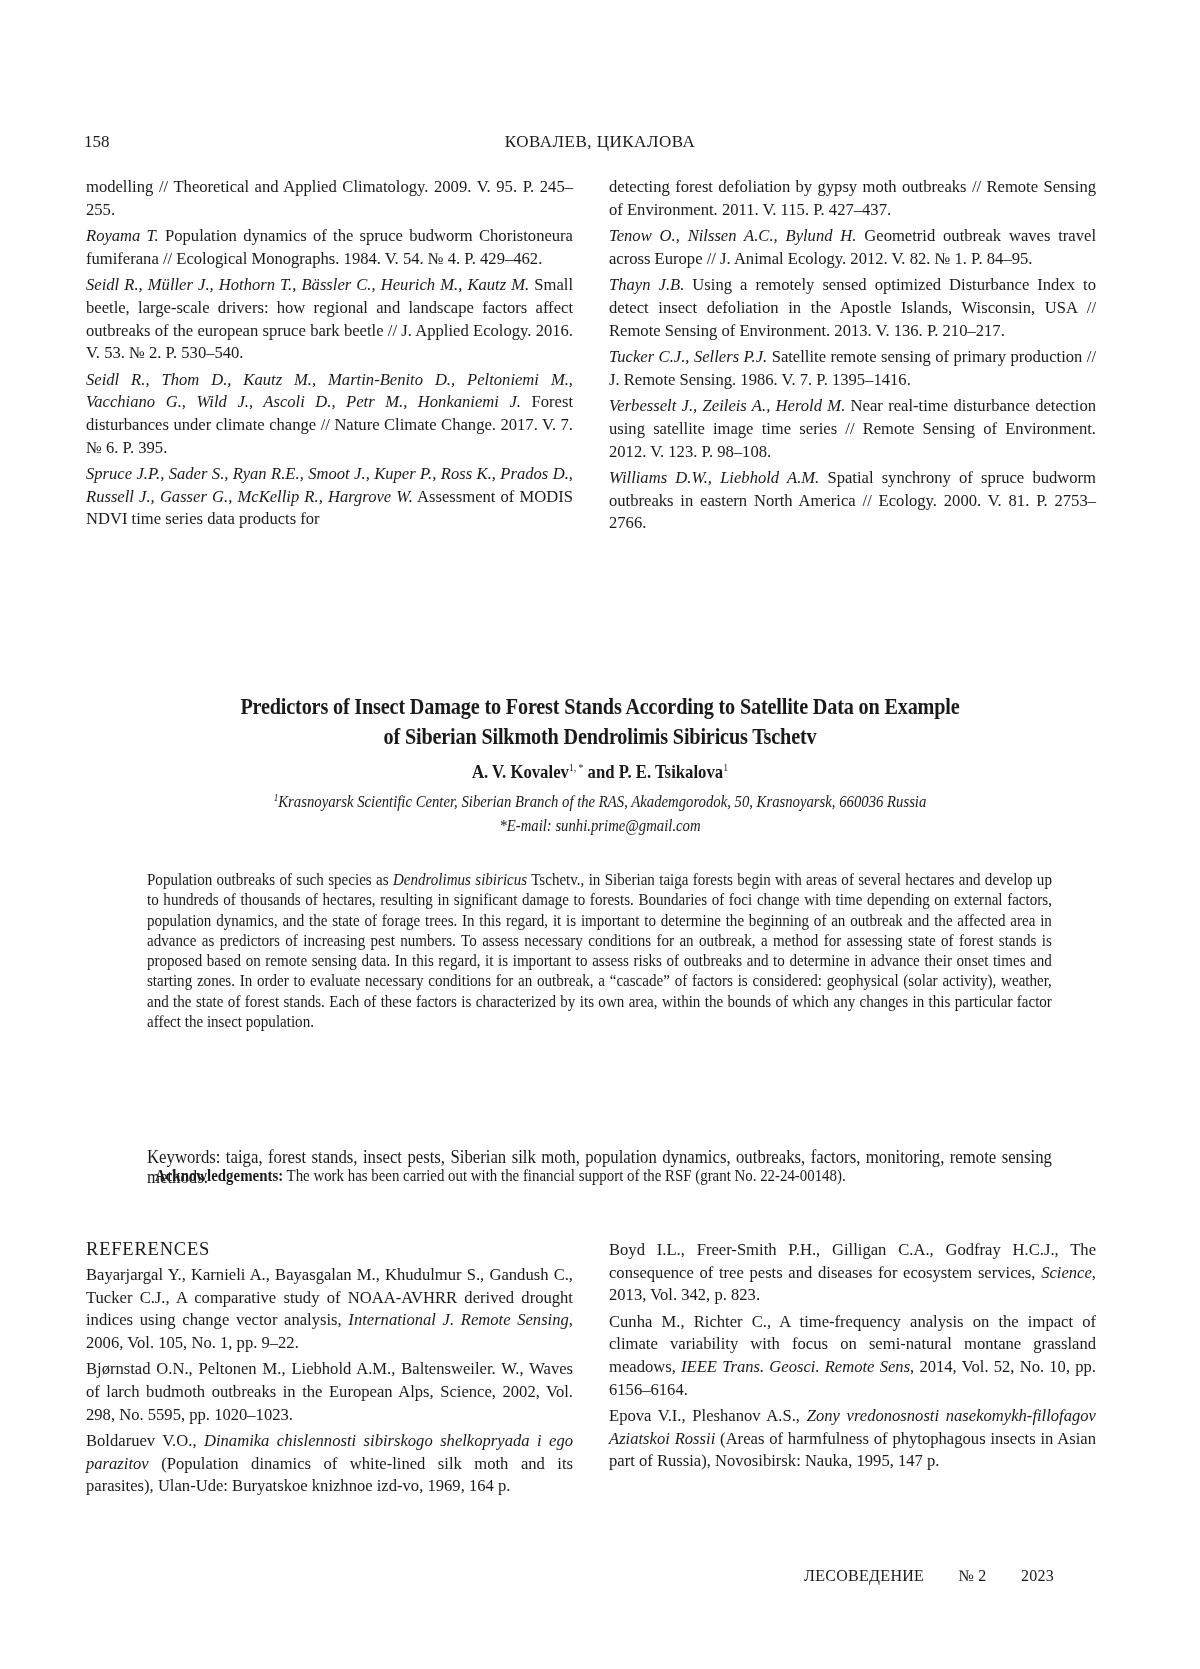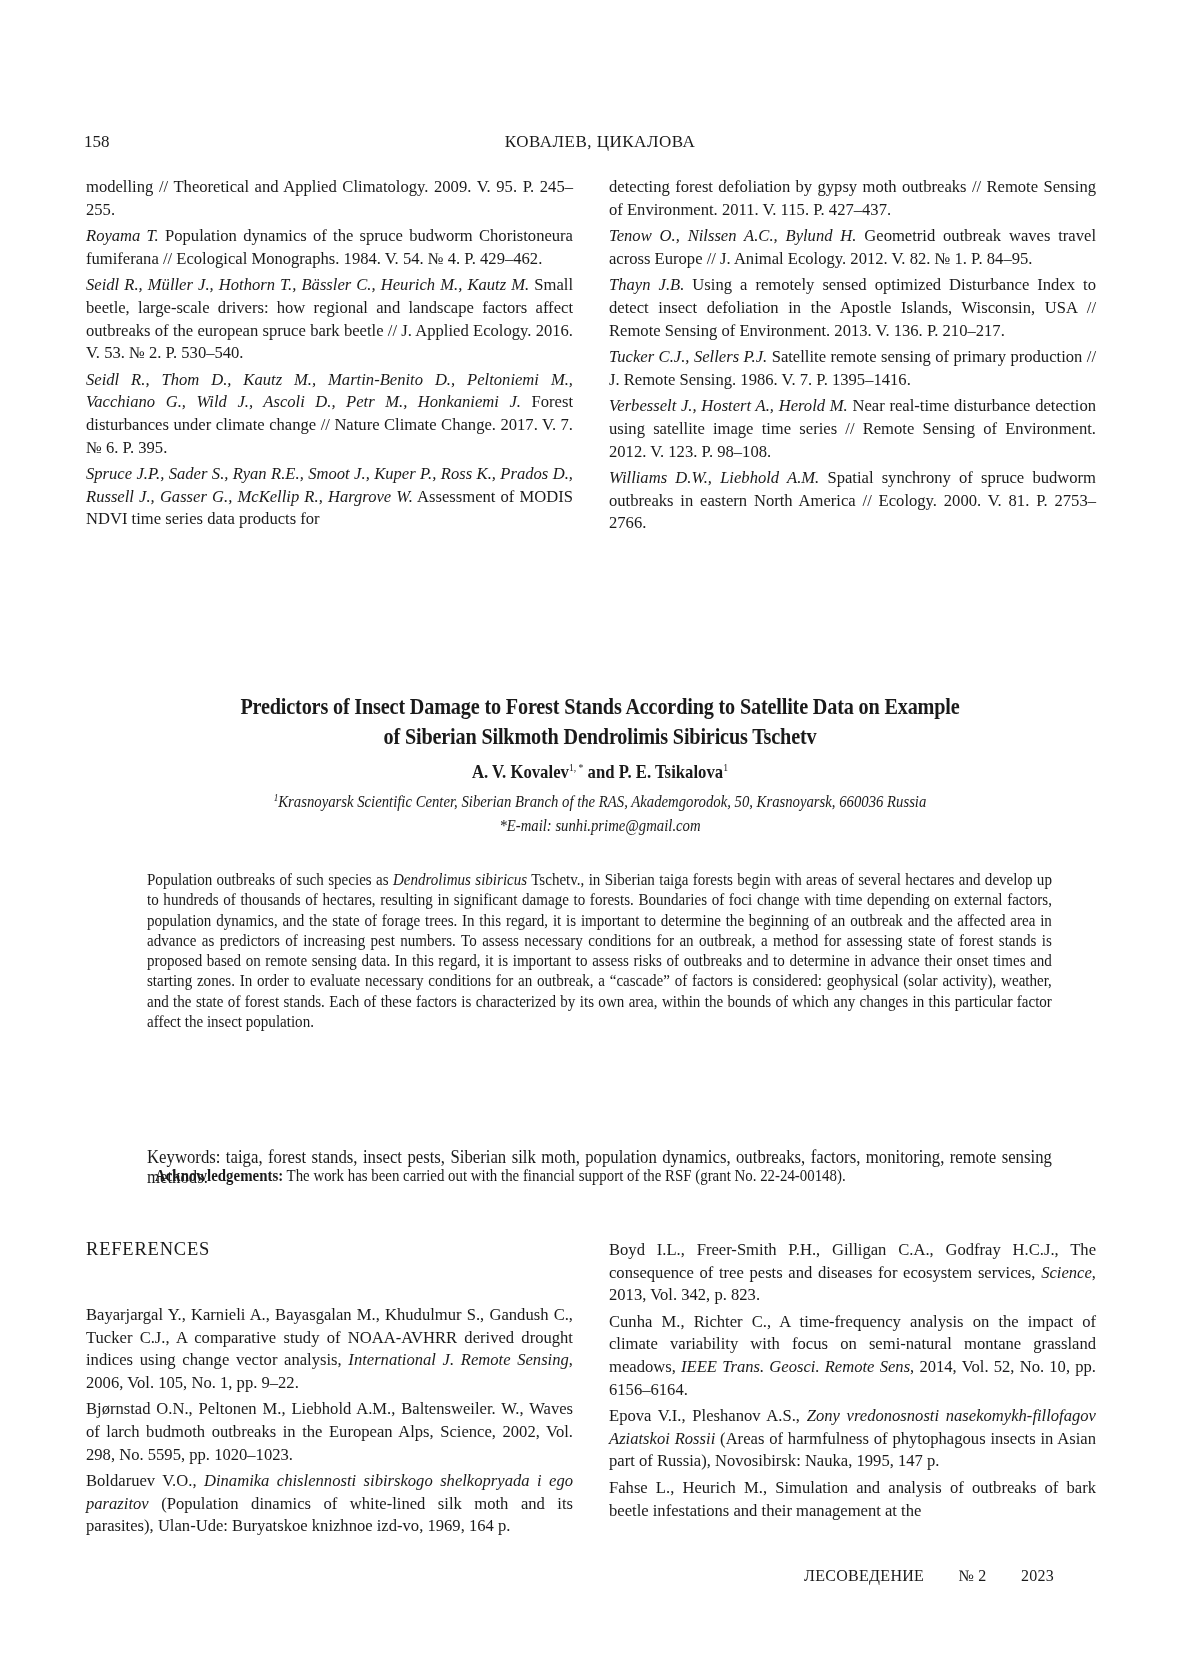--- a/index.html
+++ b/index.html
@@ -45,21 +45,21 @@
   }
   .keywords .inner { transform: scaleX(0.93); transform-origin: left top; width: 973px; }
   .ack {
     position: absolute; left: 155px; width: 905px; top: 1130px;
     font-size: 16px; line-height: 20.3px;
   }
   .ack .inner { transform: scaleX(0.93); transform-origin: left top; width: 973px; white-space: nowrap; }
   .ack b { font-weight: bold; }
 
   .refs-heading { position: absolute; left: 86px; width: 487px; top: 1203px; text-align: left; font-size: 18.5px; letter-spacing: 0.8px; }
-  .col-left-bot { left: 86px; top: 1268px; width: 487px; }
+  .col-left-bot { left: 86px; top: 1228px; width: 487px; }
   .col-right-bot { left: 609px; top: 1203px; width: 487px; }
 
   .footer { position: absolute; top: 1531px; left: 804px; font-size: 16px; letter-spacing: 0.3px; }
   .footer span { margin-right: 30px; }
   .footer span:last-child { margin-right: 0; }
 </style>
 </head>
 <body>
 
 <div class="page">
@@ -75,21 +75,21 @@
     <p class="ref"><span class="au">Seidl R., Müller J., Hothorn T., Bässler C., Heurich M., Kautz M.</span><span> Small beetle, large-scale drivers: how regional and landscape factors affect outbreaks of the european spruce bark beetle // J. Applied Ecology. 2016. V. 53. № 2. P. 530–540.</span></p>
     <p class="ref"><span class="au">Seidl R., Thom D., Kautz M., Martin-Benito D., Peltoniemi M., Vacchiano G., Wild J., Ascoli D., Petr M., Honkaniemi J.</span><span> Forest disturbances under climate change // Nature Climate Change. 2017. V. 7. № 6. P. 395.</span></p>
     <p class="ref"><span class="au">Spruce J.P., Sader S., Ryan R.E., Smoot J., Kuper P., Ross K., Prados D., Russell J., Gasser G., McKellip R., Hargrove W.</span><span> Assessment of MODIS NDVI time series data products for</span></p>
   </div>
 
   <div class="col col-right-top">
     <p class="ref"><span class="au"></span><span>detecting forest defoliation by gypsy moth outbreaks // Remote Sensing of Environment. 2011. V. 115. P. 427–437.</span></p>
     <p class="ref"><span class="au">Tenow O., Nilssen A.C., Bylund H.</span><span> Geometrid outbreak waves travel across Europe // J. Animal Ecology. 2012. V. 82. № 1. P. 84–95.</span></p>
     <p class="ref"><span class="au">Thayn J.B.</span><span> Using a remotely sensed optimized Disturbance Index to detect insect defoliation in the Apostle Islands, Wisconsin, USA // Remote Sensing of Environment. 2013. V. 136. P. 210–217.</span></p>
     <p class="ref"><span class="au">Tucker C.J., Sellers P.J.</span><span> Satellite remote sensing of primary production // J. Remote Sensing. 1986. V. 7. P. 1395–1416.</span></p>
-    <p class="ref"><span class="au">Verbesselt J., Hostert A., Herold M.</span><span> Near real-time disturbance detection using satellite image time series // Remote Sensing of Environment. 2012. V. 123. P. 98–108.</span></p>
+    <p class="ref"><span class="au">Verbesselt J., Zeileis A., Herold M.</span><span> Near real-time disturbance detection using satellite image time series // Remote Sensing of Environment. 2012. V. 123. P. 98–108.</span></p>
     <p class="ref"><span class="au">Williams D.W., Liebhold A.M.</span><span> Spatial synchrony of spruce budworm outbreaks in eastern North America // Ecology. 2000. V. 81. P. 2753–2766.</span></p>
   </div>
 
   <div class="title-block">
     <div class="paper-title">
       <div>Predictors of Insect Damage to Forest Stands According to Satellite Data on Example</div>
       <div>of Siberian Silkmoth Dendrolimis Sibiricus Tschetv</div>
     </div>
     <div class="paper-authors">
       <span>A. V. Kovalev</span><sup>1, *</sup><span> and </span><span>P. E. Tsikalova</span><sup>1</sup>
@@ -117,21 +117,20 @@
   <div class="col col-left-bot">
     <p class="ref"><span>Bayarjargal Y., Karnieli A., Bayasgalan M., Khudulmur S., Gandush C., Tucker C.J., A comparative study of NOAA-AVHRR derived drought indices using change vector analysis, </span><i>International J. Remote Sensing</i><span>, 2006, Vol. 105, No. 1, pp. 9–22.</span></p>
     <p class="ref"><span>Bjørnstad O.N., Peltonen M., Liebhold A.M., Baltensweiler. W., Waves of larch budmoth outbreaks in the European Alps, Science, 2002, Vol. 298, No. 5595, pp. 1020–1023.</span><i></i><span></span></p>
     <p class="ref"><span>Boldaruev V.O., </span><i>Dinamika chislennosti sibirskogo shelkopryada i ego parazitov</i><span> (Population dinamics of white-lined silk moth and its parasites), Ulan-Ude: Buryatskoe knizhnoe izd-vo, 1969, 164 p.</span></p>
   </div>
 
   <div class="col col-right-bot">
     <p class="ref"><span>Boyd I.L., Freer-Smith P.H., Gilligan C.A., Godfray H.C.J., The consequence of tree pests and diseases for ecosystem services, </span><i>Science</i><span>, 2013, Vol. 342, p. 823.</span></p>
     <p class="ref"><span>Cunha M., Richter C., A time-frequency analysis on the impact of climate variability with focus on semi-natural montane grassland meadows, </span><i>IEEE Trans. Geosci. Remote Sens</i><span>, 2014, Vol. 52, No. 10, pp. 6156–6164.</span></p>
     <p class="ref"><span>Epova V.I., Pleshanov A.S., </span><i>Zony vredonosnosti nasekomykh-fillofagov Aziatskoi Rossii</i><span> (Areas of harmfulness of phytophagous insects in Asian part of Russia), Novosibirsk: Nauka, 1995, 147 p.</span></p>
-    <p class="ref"><span>Fahse L., Heurich M., Simulation and analysis of outbreaks of bark beetle infestations and their management at the</span><i></i><span></span></p>
   </div>
 
   <div class="footer">
     <span>ЛЕСОВЕДЕНИЕ</span>
     <span>№ 2</span>
     <span>2023</span>
   </div>
 
 </div>
 

